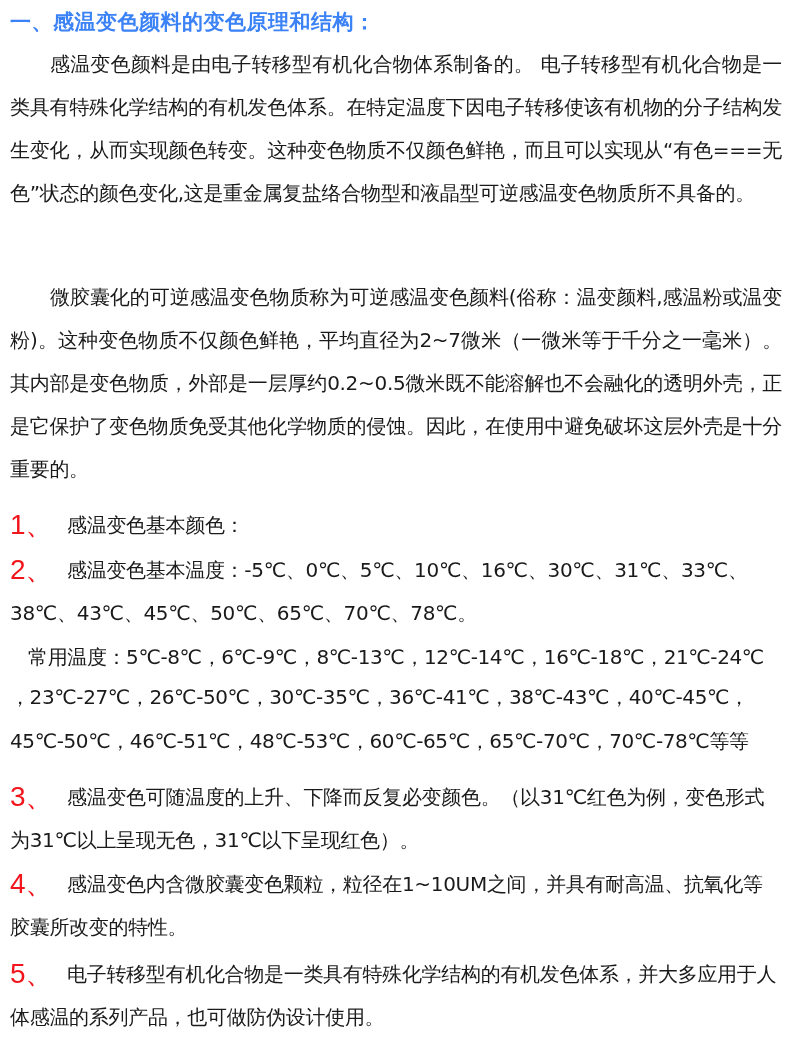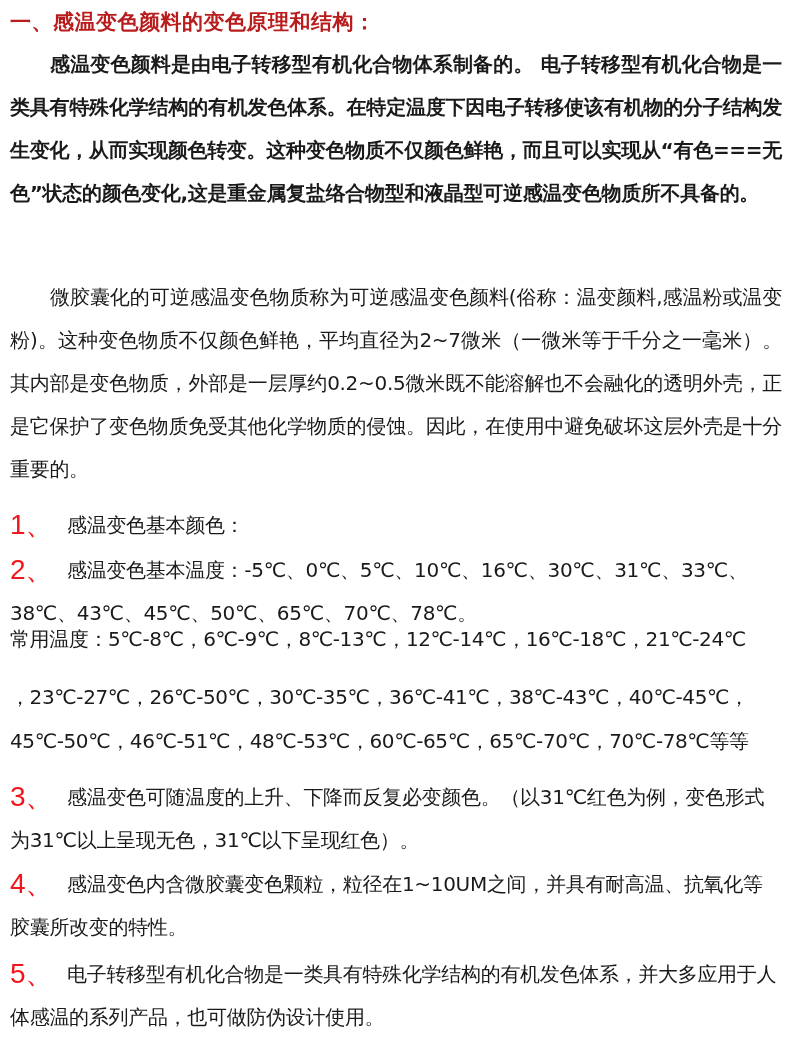--- a/index.html
+++ b/index.html
@@ -3,21 +3,21 @@
   <meta charset="utf-8">
   <style>
     html, body { margin: 0; padding: 0; background: #ffffff; }
     body {
       width: 790px; height: 1040px; overflow: hidden; position: relative;
       font-family: "DejaVu Sans", "Liberation Sans", sans-serif;
       color: #1a1a1a;
     }
     .heading {
       position: absolute; left: 10px; top: 8px;
-      font-size: 21px; font-weight: bold; color: #b91c1c;
+      font-size: 21px; font-weight: bold; color: #3b82f6;
       letter-spacing: 0.5px;
     }
     .para {
       position: absolute; left: 10px; width: 772px;
       font-size: 20px; line-height: 43px;
       text-indent: 40px;
       text-align: justify;
       letter-spacing: -0.3px;
     }
     .line {
@@ -26,31 +26,31 @@
       letter-spacing: -0.4px;
     }
     .item { position: absolute; left: 10px; width: 772px; font-size: 20px; line-height: 43px; letter-spacing: -0.3px; }
     .num { color: #f2161c; font-size: 28px; font-family: "Liberation Sans", sans-serif; vertical-align: -2px; margin-right: 14px; }
   </style>
 </head>
 <body>
 
 <div class="heading">一、感温变色颜料的变色原理和结构：</div>
 
-<div class="para" style="top:43px;font-weight:bold;">感温变色颜料是由电子转移型有机化合物体系制备的。 电子转移型有机化合物是一类具有特殊化学结构的有机发色体系。在特定温度下因电子转移使该有机物的分子结构发生变化，从而实现颜色转变。这种变色物质不仅颜色鲜艳，而且可以实现从“有色===无色”状态的颜色变化,这是重金属复盐络合物型和液晶型可逆感温变色物质所不具备的。</div>
+<div class="para" style="top:43px;">感温变色颜料是由电子转移型有机化合物体系制备的。 电子转移型有机化合物是一类具有特殊化学结构的有机发色体系。在特定温度下因电子转移使该有机物的分子结构发生变化，从而实现颜色转变。这种变色物质不仅颜色鲜艳，而且可以实现从“有色===无色”状态的颜色变化,这是重金属复盐络合物型和液晶型可逆感温变色物质所不具备的。</div>
 <div class="para" style="top:276px;">微胶囊化的可逆感温变色物质称为可逆感温变色颜料(俗称：温变颜料,感温粉或温变粉)。这种变色物质不仅颜色鲜艳，平均直径为2~7微米（一微米等于千分之一毫米）。其内部是变色物质，外部是一层厚约0.2~0.5微米既不能溶解也不会融化的透明外壳，正是它保护了变色物质免受其他化学物质的侵蚀。因此，在使用中避免破坏这层外壳是十分重要的。</div>
 
 <div class="item" style="top:503px;">
   <span class="num">1、</span><span>感温变色基本颜色：</span>
 </div>
 <div class="item" style="top:548px;">
   <span class="num">2、</span><span>感温变色基本温度：-5℃、0℃、5℃、10℃、16℃、30℃、31℃、33℃、38℃、43℃、45℃、50℃、65℃、70℃、78℃。</span>
 </div>
 
-<div class="line" style="top:618px;">常用温度：5℃-8℃，6℃-9℃，8℃-13℃，12℃-14℃，16℃-18℃，21℃-24℃</div>
+<div class="line" style="top:636px;text-align:center;">常用温度：5℃-8℃，6℃-9℃，8℃-13℃，12℃-14℃，16℃-18℃，21℃-24℃</div>
 <div class="line" style="top:676px;">，23℃-27℃，26℃-50℃，30℃-35℃，36℃-41℃，38℃-43℃，40℃-45℃，</div>
 <div class="line" style="top:720px;">45℃-50℃，46℃-51℃，48℃-53℃，60℃-65℃，65℃-70℃，70℃-78℃等等</div>
 
 <div class="item" style="top:775px;">
   <span class="num">3、</span><span>感温变色可随温度的上升、下降而反复必变颜色。（以31℃红色为例，变色形式为31℃以上呈现无色，31℃以下呈现红色）。</span>
 </div>
 <div class="item" style="top:862px;">
   <span class="num">4、</span><span>感温变色内含微胶囊变色颗粒，粒径在1~10UM之间，并具有耐高温、抗氧化等胶囊所改变的特性。</span>
 </div>
 <div class="item" style="top:952px;">

